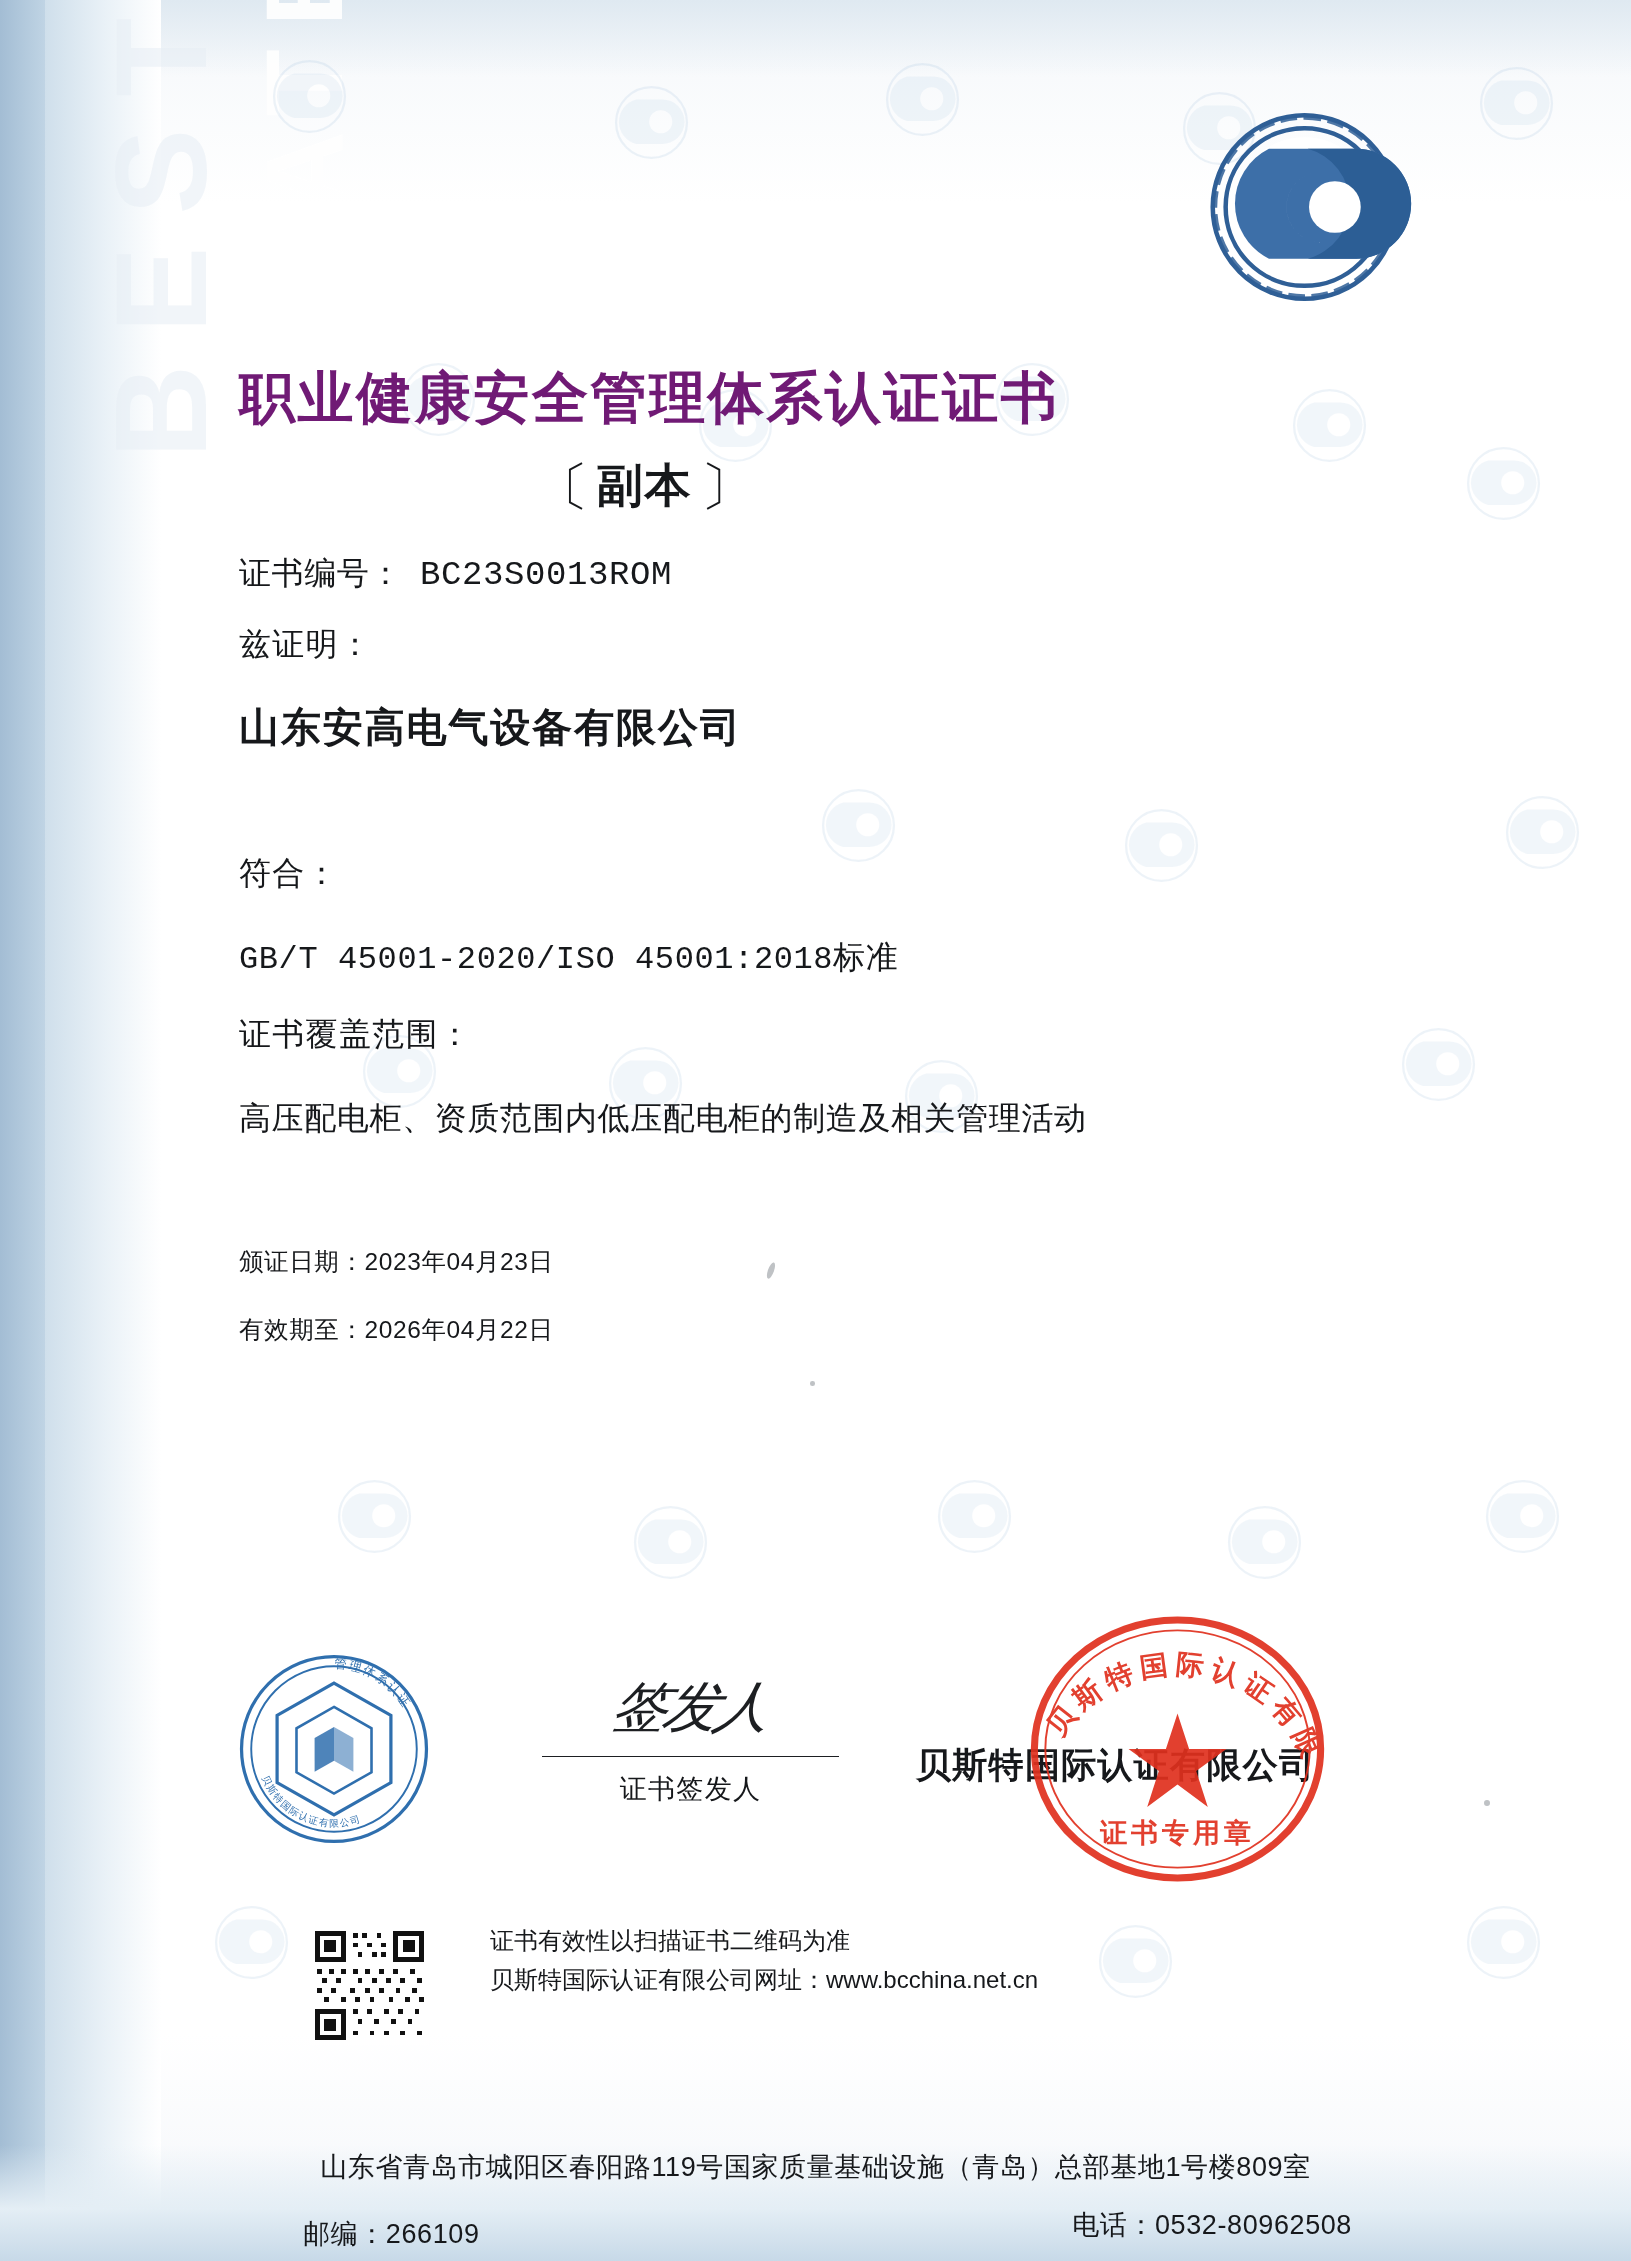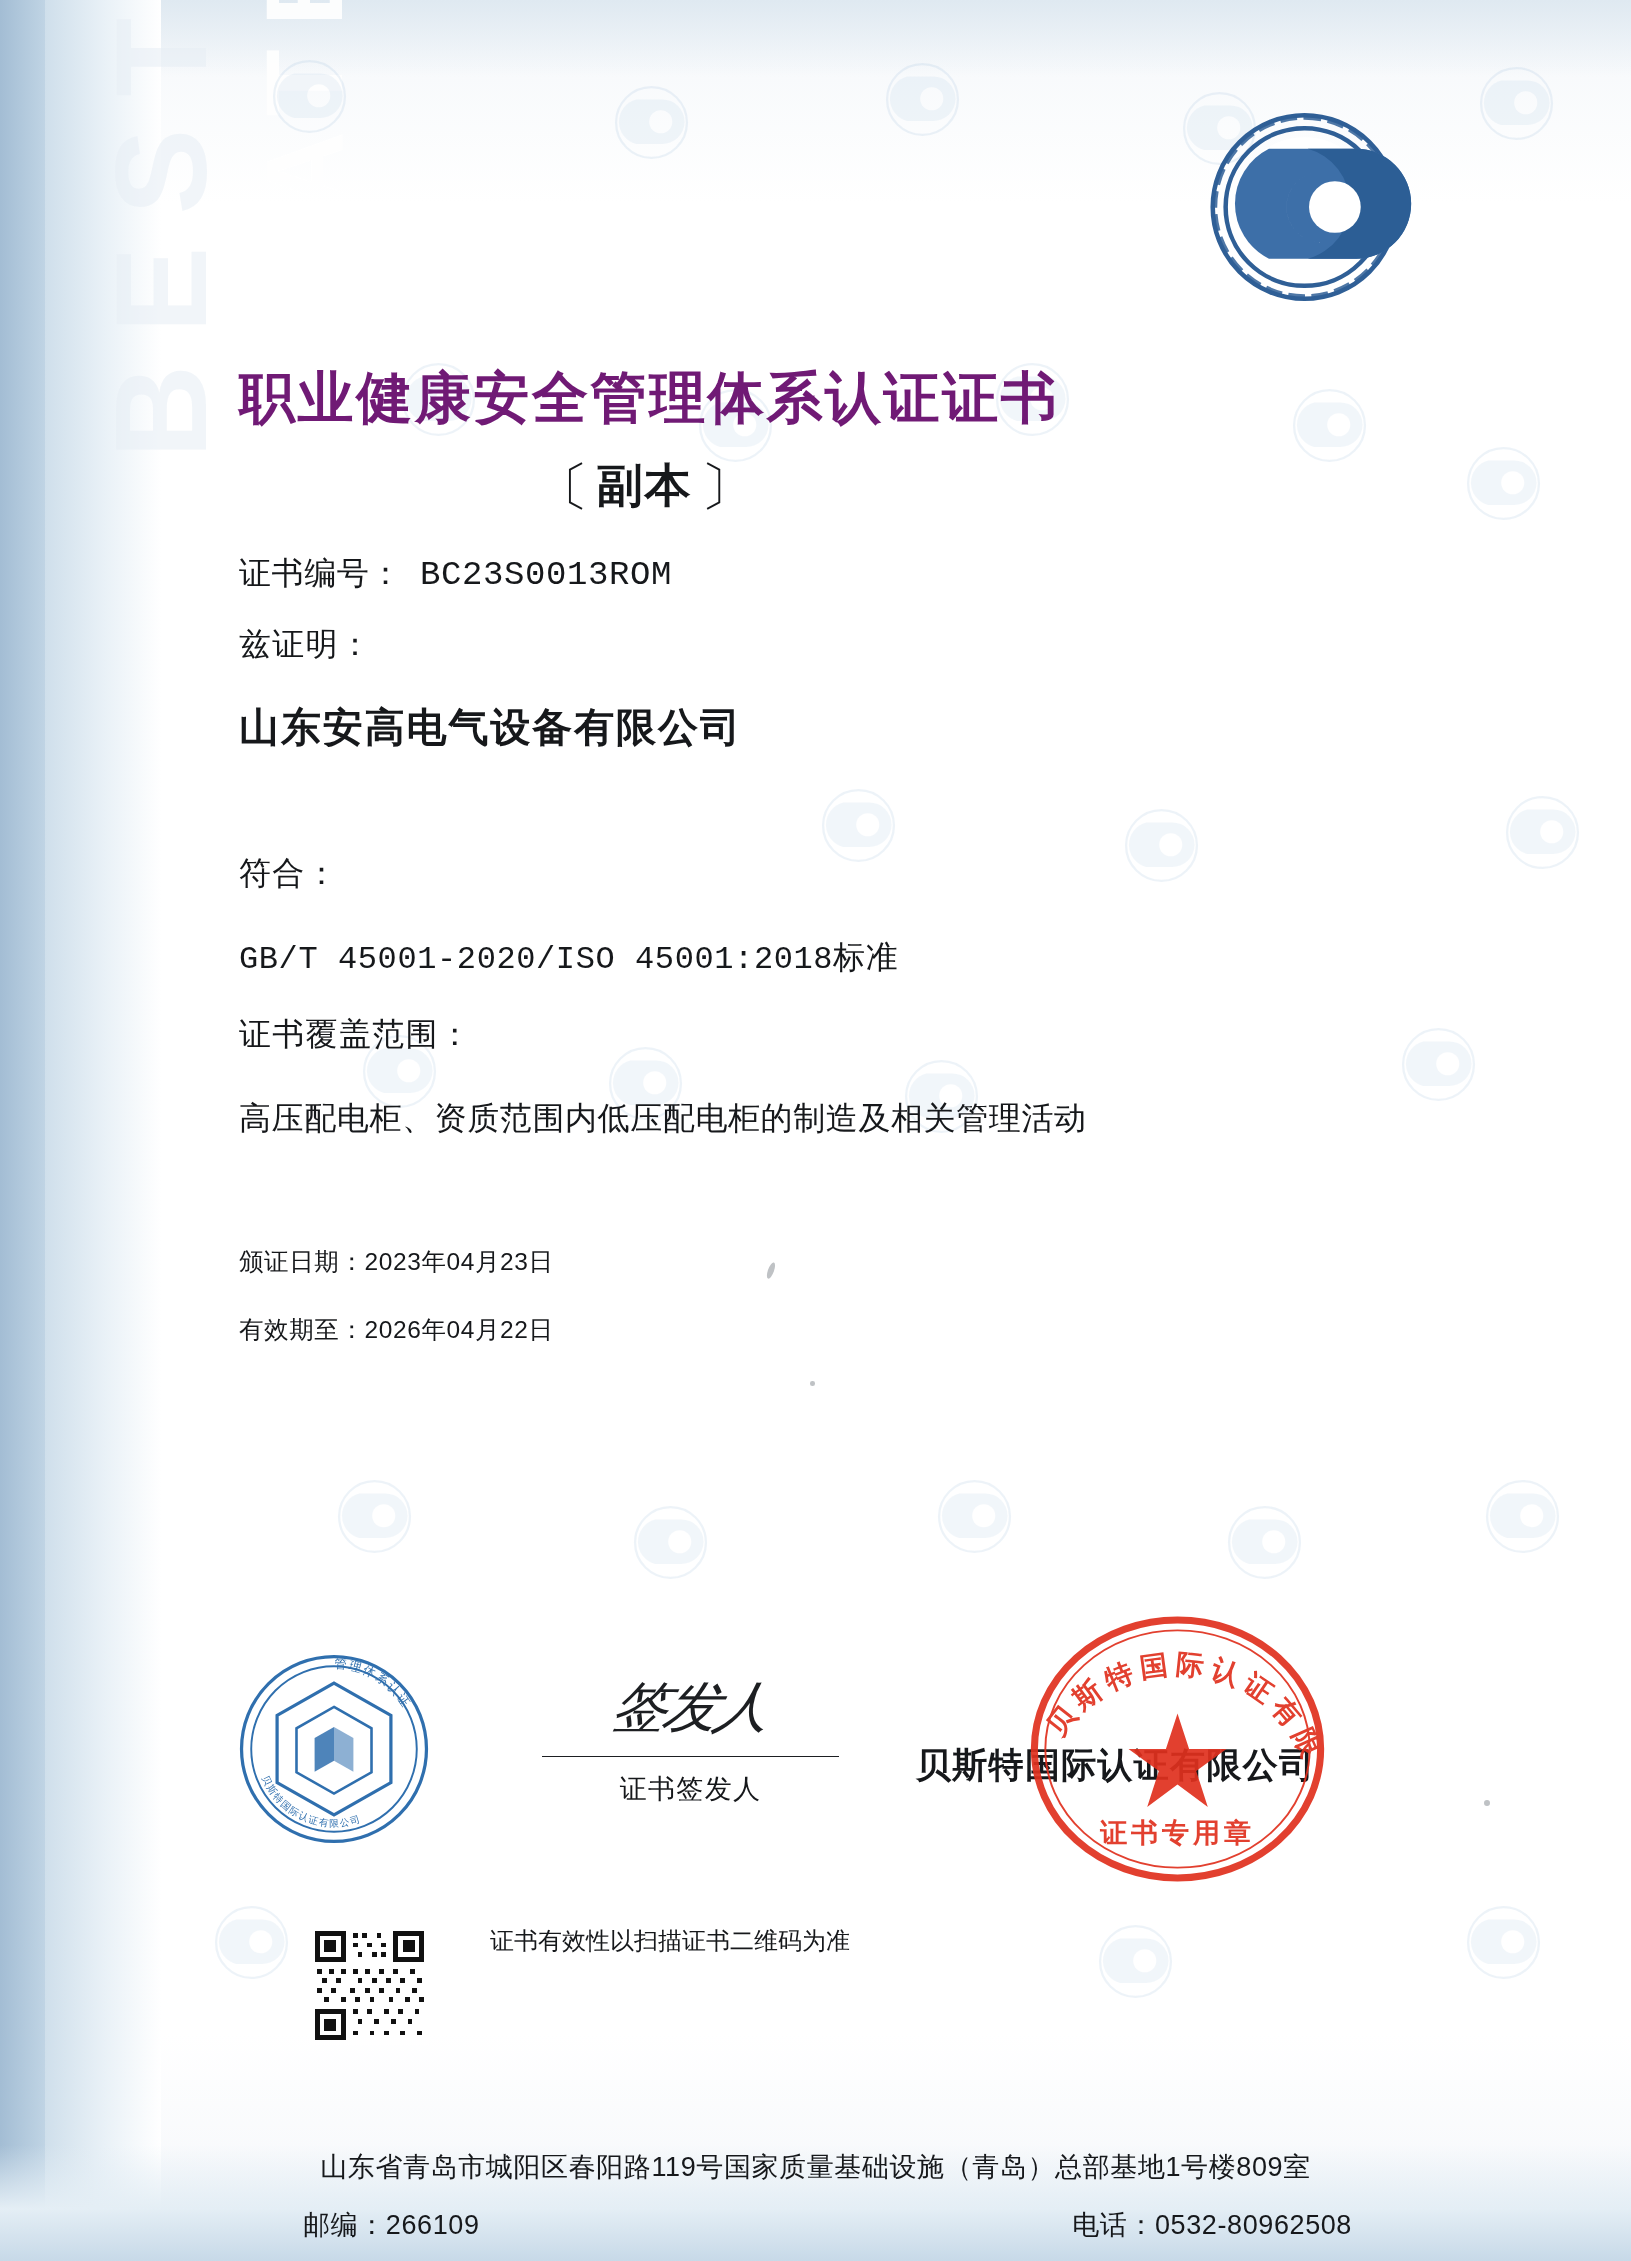--- a/index.html
+++ b/index.html
@@ -270,21 +270,21 @@
     letter-spacing: 0.6px;
     color: #16181b;
   }
   .footer-row {
     position: absolute;
     top: 2207px;
     font-size: 27px;
     letter-spacing: 0.6px;
     color: #16181b;
   }
-  .footer-zip { left: 303px; }
+  .footer-zip { left: 303px; margin-top: 9px; }
   .footer-tel { right: 279px; }
 
   .scan-speck {
     position: absolute;
     background: #8a8f95;
     opacity: .55;
     border-radius: 50%;
   }
 </style>
 </head>
@@ -638,20 +638,21 @@
             <rect x="50" y="88" width="4" height="4"></rect>
             <rect x="62" y="88" width="4" height="4"></rect>
             <rect x="76" y="88" width="4" height="4"></rect>
             <rect x="90" y="88" width="4" height="4"></rect>
         </g>
       </svg>
     </div>
 
     <div class="qr-notes">
       <div>证书有效性以扫描证书二维码为准</div>
+      <div>贝斯特国际认证有限公司网址：www.bcchina.net.cn</div>
     </div>
 
     <div class="footer-addr">山东省青岛市城阳区春阳路119号国家质量基础设施（青岛）总部基地1号楼809室</div>
     <div class="footer-row footer-zip">邮编：266109</div>
     <div class="footer-row footer-tel">电话：0532-80962508</div>
 
     <div class="scan-speck" style="left:768px; top:1262px; width:5.8px; height:17px; transform:rotate(20deg);"></div>
     <div class="scan-speck" style="left:810px; top:1381px; width:4.5px; height:4.5px;"></div>
     <div class="scan-speck" style="left:1484px; top:1800px; width:5.8px; height:5.8px;"></div>
   </div>

